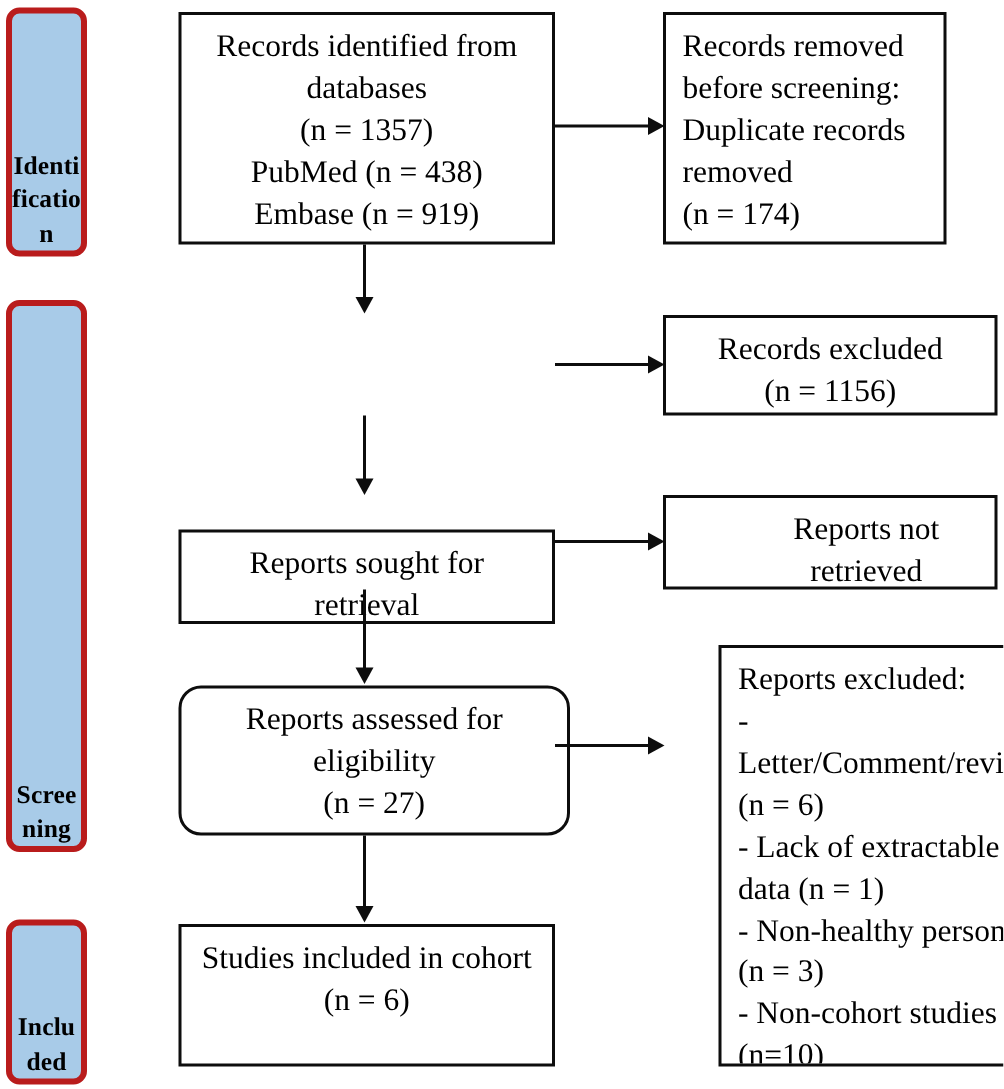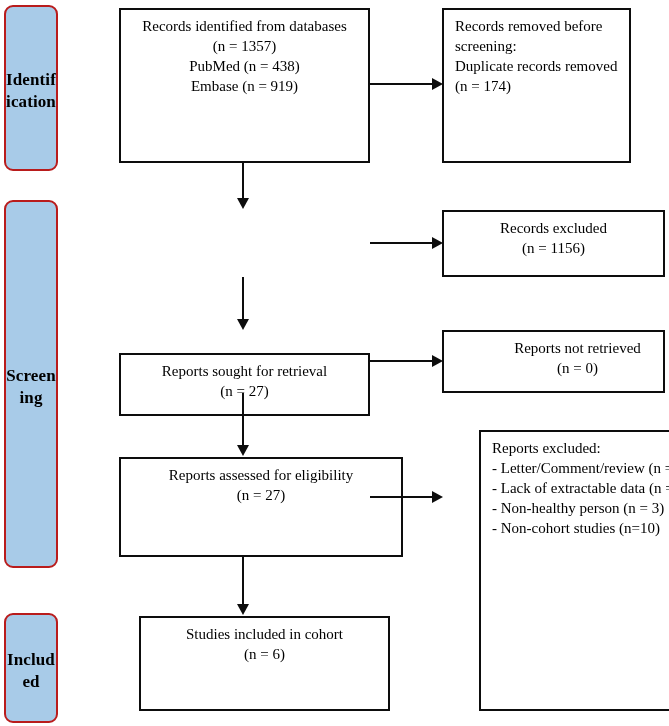--- a/index.html
+++ b/index.html
@@ -17,42 +17,42 @@
     height: 726px;
     background: #ffffff;
     overflow: hidden;
   }
 
   
   .stage-label {
     position: absolute;
     box-sizing: border-box;
     background: #a8cbe8;
-    border: 2px solid #b91c1c;
+    border: 4px solid #b91c1c;
     border-radius: 9px;
     display: flex;
-    align-items: center;
+    align-items: flex-end;
     justify-content: center;
     font-weight: bold;
     font-size: 17px;
     line-height: 1.32;
     text-align: center;
     letter-spacing: 0.1px;
     padding-top: 6px;
     word-break: break-all;
     overflow: hidden;
   }
 
   
   .flow-box {
     position: absolute;
     box-sizing: border-box;
     background: #ffffff;
     border: 2px solid #0d0d0d;
-    font-size: 15px;
+    font-size: 21px;
     line-height: 1.33;
     overflow: hidden;
   }
   .flow-box .inner {
     padding: 7px 9px 0 9px;
     white-space: pre-line;
   }
   .flow-box.center .inner { text-align: center; }
   .flow-box.leftal .inner { text-align: left; padding-left: 11px; }
 
@@ -141,37 +141,37 @@
     <div class="inner">Reports not retrieved
 (n = 0)</div>
   </div>
 
   <div class="h-line" style="left:370px; top:360px; width:66px;"></div>
   <div class="arrow-right" style="left:432px; top:355px;"></div>
 
   <div class="v-line" style="left:242px; top:393px; width:2px; height:53px;"></div>
   <div class="arrow-down" style="left:237px; top:445px;"></div>
 
-  <div class="flow-box center" style="left:119px; top:457px; width:284px; height:100px;">
+  <div class="flow-box center" style="left:119px; top:457px; width:261px; height:100px;border-radius:15px;">
     <div class="inner">Reports assessed for eligibility
 (n = 27)</div>
   </div>
 
   <div class="flow-box leftal" style="left:442px; top:430px; width:223px; height:281px;margin-left:37px;">
     <div class="inner">Reports excluded:
 - Letter/Comment/review (n = 6)
 - Lack of extractable data (n = 1)
 - Non-healthy person (n = 3)
 - Non-cohort studies (n=10)</div>
   </div>
 
   <div class="h-line" style="left:370px; top:496px; width:66px;"></div>
   <div class="arrow-right" style="left:432px; top:491px;"></div>
 
   <div class="v-line" style="left:242px; top:557px; width:2px; height:48px;"></div>
   <div class="arrow-down" style="left:237px; top:604px;"></div>
 
-  <div class="flow-box center" style="left:119px; top:616px; width:251px; height:95px;margin-left:20px;">
+  <div class="flow-box center" style="left:119px; top:616px; width:251px; height:95px;">
     <div class="inner">Studies included in cohort
 (n = 6)</div>
   </div>
 
 </div>
 
 </body></html>

